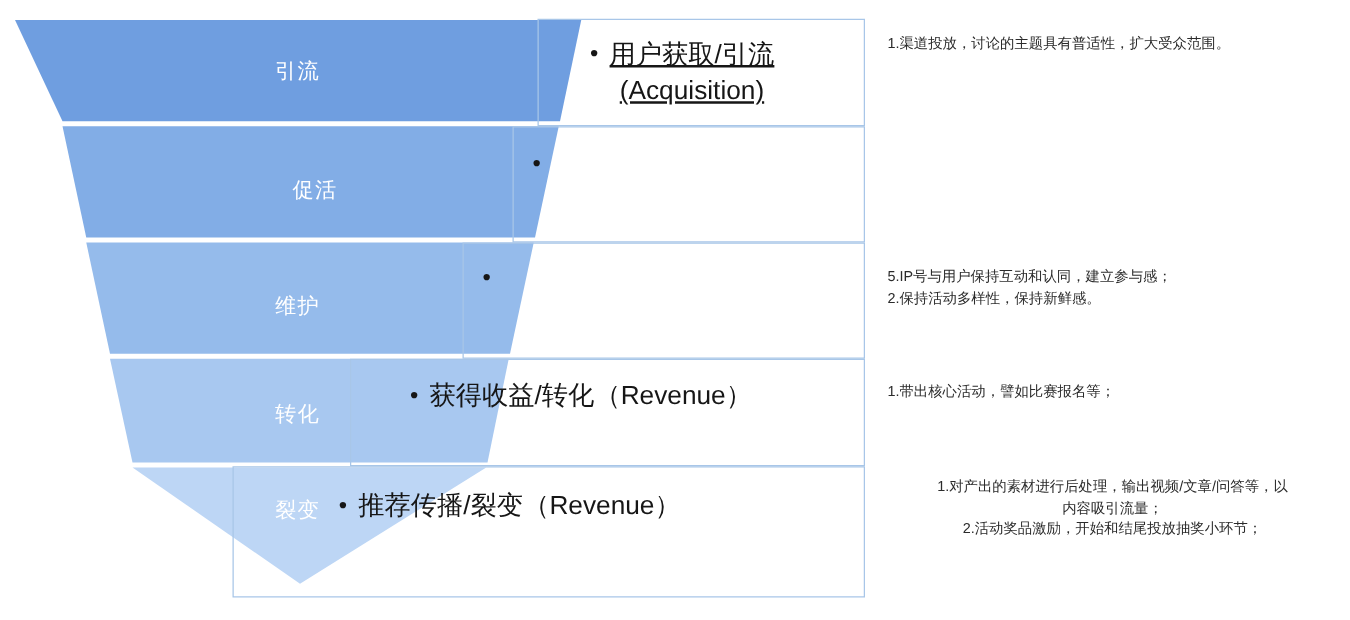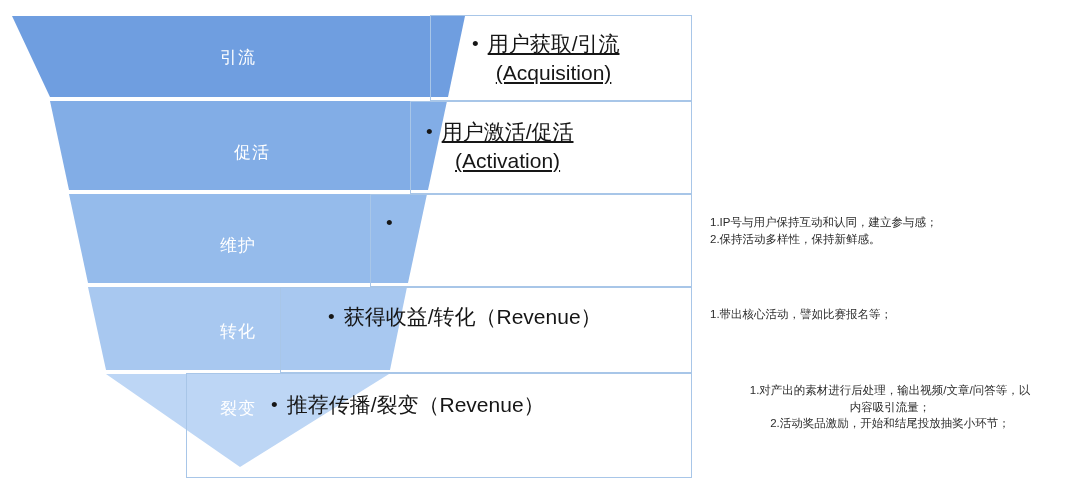--- a/index.html
+++ b/index.html
@@ -92,21 +92,20 @@
   <div class="bullet-row" style="left:430px;top:15px;width:262px;height:86px;">
     <div class="bullet-inner" style="left:41px;top:13px;width:205px;">
       <span class="bullet-dot">•</span>
       <span class="bullet-text center"><span>用户获取/引流</span><br><span>(Acquisition)</span></span>
     </div>
   </div>
 
   <div class="bullet-row" style="left:410px;top:101px;width:282px;height:93px;">
     <div class="bullet-inner" style="left:15px;top:15px;width:250px;">
       <span class="bullet-dot">•</span>
-      <span class="bullet-text center"><span>用户激活/促活</span><br><span>(Activation)</span></span>
     </div>
   </div>
 
   <div class="bullet-row" style="left:370px;top:194px;width:322px;height:93px;">
     <div class="bullet-inner" style="left:15px;top:13px;width:240px;">
       <span class="bullet-dot">•</span>
     </div>
   </div>
 
   <div class="bullet-row" style="left:280px;top:287px;width:412px;height:86px;">
@@ -116,23 +115,24 @@
     </div>
   </div>
 
   <div class="bullet-row" style="left:186px;top:373px;width:506px;height:105px;">
     <div class="bullet-inner" style="left:84px;top:16px;width:400px;">
       <span class="bullet-dot">•</span>
       <span class="bullet-text left"><span>推荐传播/裂变</span><span>（Revenue）</span></span>
     </div>
   </div>
 
+  <div class="note" style="left:710px;top:27px;">1.渠道投放，讨论的主题具有普适性，扩大受众范围。</div>
 
 
-  <div class="note" style="left:710px;top:214px;">1.IP号与用户保持互动和认同，建立参与感；
+  <div class="note" style="left:710px;top:214px;">5.IP号与用户保持互动和认同，建立参与感；
 2.保持活动多样性，保持新鲜感。</div>
 
   <div class="note" style="left:710px;top:306px;">1.带出核心活动，譬如比赛报名等；</div>
 
   <div class="note" style="left:710px;top:382px;text-align:center;">1.对产出的素材进行后处理，输出视频/文章/问答等，以
 内容吸引流量；
 2.活动奖品激励，开始和结尾投放抽奖小环节；</div>
 
 </div>
 

